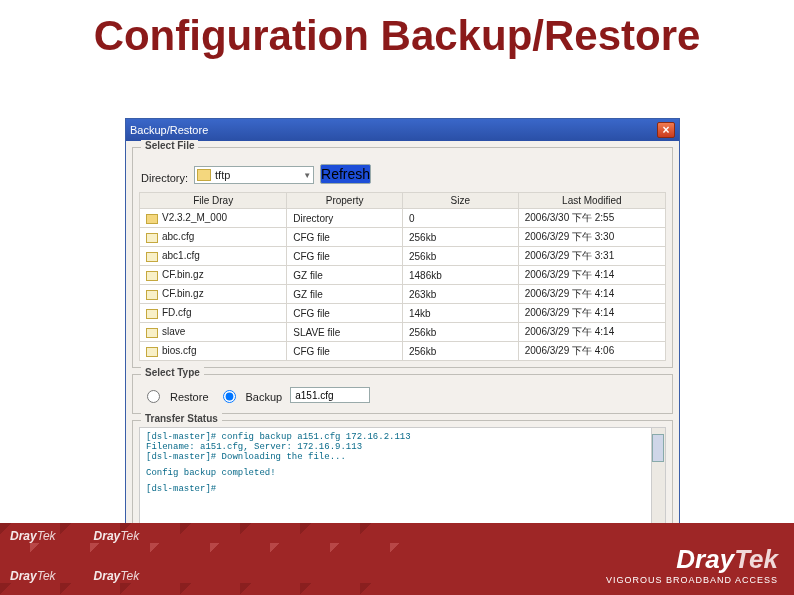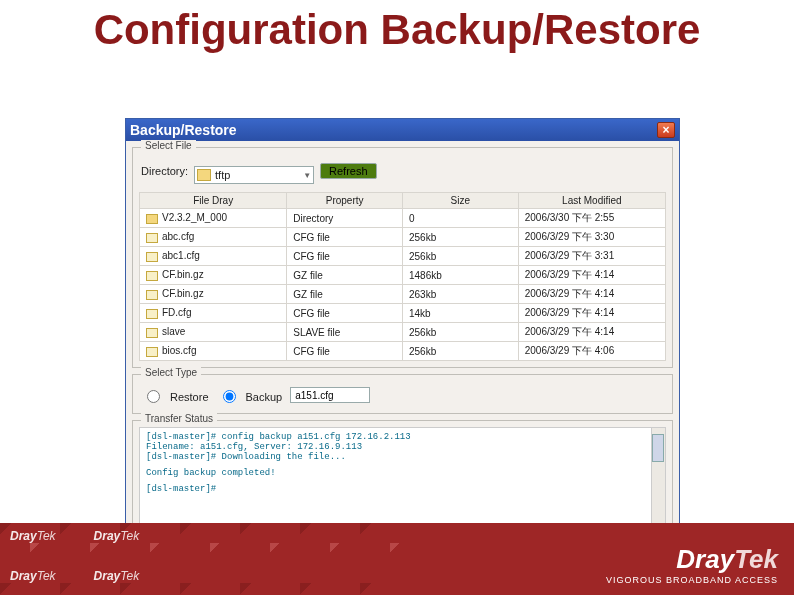--- a/index.html
+++ b/index.html
@@ -8,75 +8,75 @@
     font-family: Arial, Helvetica, sans-serif;
     background: #fff;
     position: relative;
     overflow: hidden;
   }
   .slide-title {
     text-align: center;
     font-size: 42px;
     font-weight: 800;
     color: #8b1a1a;
-    padding: 8px 0 4px;
+    padding: 14px 0 4px;
     line-height: 1.05;
   }
   .window {
     position: absolute;
     left: 125px; top: 118px;
     width: 555px;
     border: 1px solid #3a5ea8;
     background: #f3f0ec;
     font-size: 11px;
     color: #222;
   }
   .titlebar {
     height: 22px;
     background: linear-gradient(#3a67c9,#2a4fa6);
     display: flex; align-items: center; justify-content: space-between;
     padding: 0 4px;
   }
-  .titlebar .title { color:#fff; font-weight: bold; font-size: 14px; }
+  .titlebar .title { color:#fff; font-weight: normal; font-size: 11px; }
   .closebox {
     width: 18px; height: 16px;
     background: linear-gradient(#f07b50,#c93b1f);
     border: 1px solid #8a2a12;
     border-radius: 2px;
     color: #fff; font-size: 12px; font-weight: bold;
     display: flex; align-items: center; justify-content: center;
     line-height: 1;
   }
   .groupbox {
     border: 1px solid #c0beb8;
     margin: 6px;
     padding: 6px;
     background:#f3f0ec;
     position: relative;
   }
   .gb-legend {
     position: absolute; top: -8px; left: 8px;
     background:#f3f0ec; padding: 0 4px;
-    font-size: 10px; color:#444;
-  }
-  .dirrow { display:flex; align-items:center; gap:6px; margin:4px 2px 8px; }
+    font-size: 10px; color:#444;font-weight:bold;
+  }
+  .dirrow { display:flex; align-items:flex-end; gap:6px; margin:4px 2px 8px; }
   .dirrow label { font-size:11px; }
   .dirselect {
     display:inline-flex; align-items:center;
     border:1px solid #9aa; background:#fff; height:18px;
     padding: 0 2px; min-width: 120px; margin-top: 8px;
   }
   .dirselect .folder {
     width:14px; height:12px; background:#f4d77e; border:1px solid #c5a83e;
     margin-right:4px;
   }
   .dirselect .chev { margin-left:auto; font-size:8px; color:#666; }
   .btn {
-    border:1px solid #9aa; background:#4d7c0f;
-    padding: 1px 8px; font-size:11px; border-radius:2px;
+    border:1px solid #9aa; background:#1d4ed8;
+    padding: 1px 0; font-size:14px; border-radius:2px;
     cursor: default;
   }
   table.files {
     width:100%; border-collapse: collapse; background:#fff;
   }
   table.files th, table.files td {
     border: 1px solid #d8d5cf;
     font-size: 10px;
     padding: 2px 6px;
     text-align: left;

